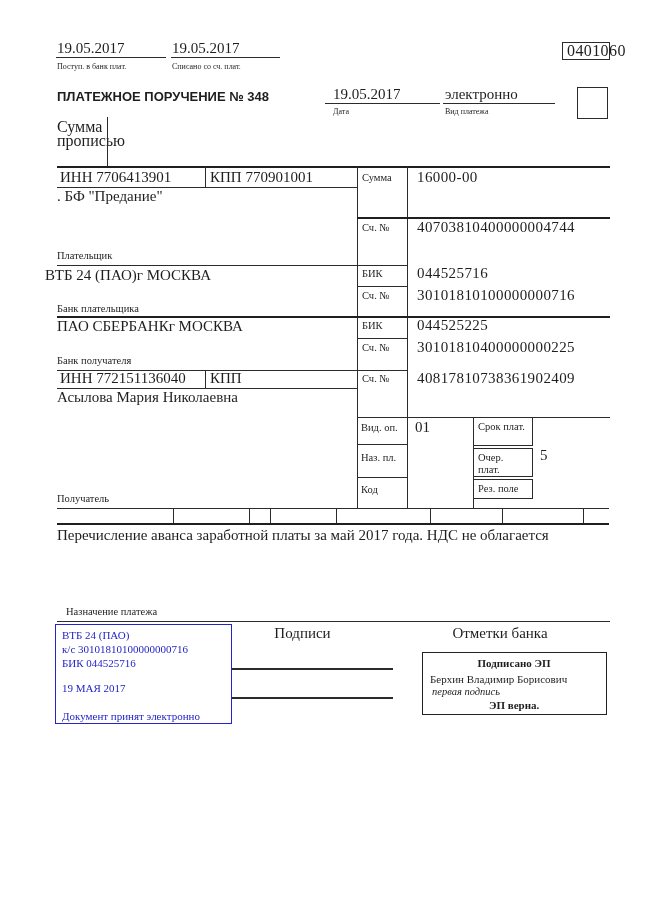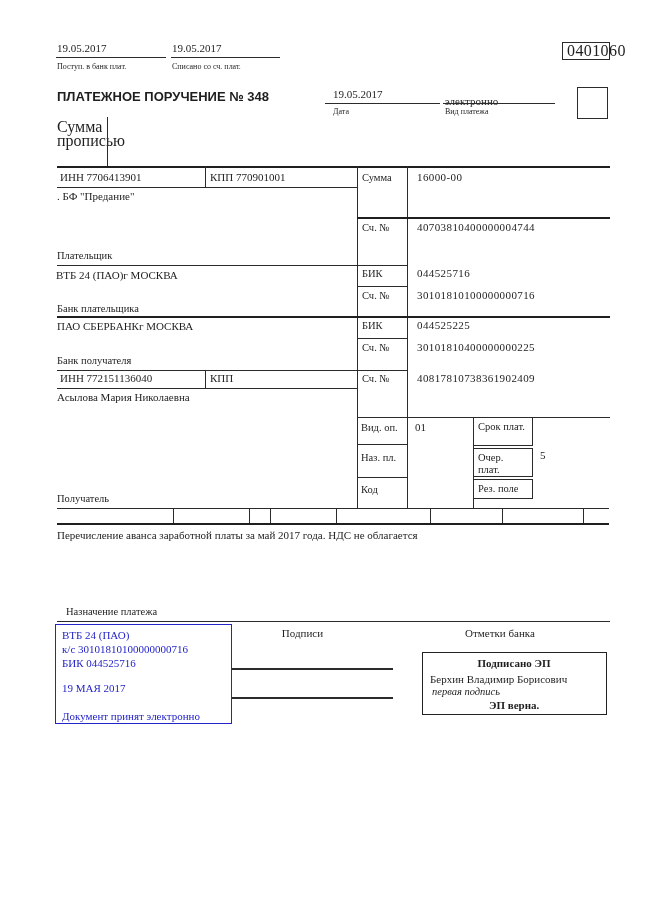--- a/index.html
+++ b/index.html
@@ -1,19 +1,19 @@
 <!DOCTYPE html>
 <html><head>
 <meta charset="utf-8">
 <style>
   html,body{margin:0;padding:0;background:#e8e8e8;}
   #page{position:relative;width:660px;height:919px;background:#ffffff;margin:0 auto;
         font-family:"Liberation Serif",serif;color:#1e1e1e;overflow:hidden;}
   .t{position:absolute;white-space:nowrap;}
-  .fs12{font-size:11px;line-height:13px;}
+  .fs12{font-size:15px;line-height:13px;}
   .fs11{font-size:16px;line-height:12px;}
   .fs10{font-size:10.5px;line-height:11px;}
   .fs8{font-size:8px;line-height:9px;}
   .num{letter-spacing:0.4px;}
   .hl{position:absolute;background:#2b2b2b;height:1px;}
   .hl2{height:2px;background:#1f1f1f;}
   .vl{position:absolute;background:#2b2b2b;width:1px;}
   .box{position:absolute;border:1.5px solid #2b2b2b;background:#fff;box-sizing:border-box;}
   .box1{position:absolute;border:1px solid #2b2b2b;background:#fff;box-sizing:border-box;}
   .title{font-family:"Liberation Sans",sans-serif;font-weight:bold;font-size:13px;}
@@ -44,21 +44,21 @@
   <div class="box" style="left:562px;top:42px;width:48px;height:18px;">
     <div class="t fs11 num" style="left:4px;top:2px;">0401060</div>
   </div>
 
   <div class="t title" style="left:57px;top:89px;">ПЛАТЕЖНОЕ ПОРУЧЕНИЕ № 348</div>
 
   <div class="t fs12" style="left:333px;top:88px;">19.05.2017</div>
   <div class="hl" style="left:325px;top:103px;width:115px;"></div>
   <div class="t fs8" style="left:333px;top:107px;">Дата</div>
 
-  <div class="t fs12" style="left:445px;top:88px;margin-top:7px;">электронно</div>
+  <div class="t fs12" style="left:445px;top:88px;">электронно</div>
   <div class="hl" style="left:443px;top:103px;width:112px;"></div>
   <div class="t fs8" style="left:445px;top:107px;">Вид платежа</div>
 
   <div class="box" style="left:577px;top:87px;width:31px;height:32px;"></div>
 
   <div class="t fs11" style="left:57px;top:121px;">Сумма</div>
   <div class="t fs11" style="left:57px;top:135px;">прописью</div>
   <div class="vl" style="left:107px;top:117px;height:50px;"></div>
 
   <div class="hl hl2" style="left:57px;top:166px;width:553px;"></div>
@@ -93,21 +93,21 @@
   <div class="vl" style="left:430px;top:508px;height:15px;"></div>
   <div class="vl" style="left:502px;top:508px;height:15px;"></div>
   <div class="vl" style="left:583px;top:508px;height:15px;"></div>
   <div class="hl hl2" style="left:57px;top:523px;width:552px;"></div>
 
   <div class="t fs12" style="left:60px;top:171px;">ИНН 7706413901</div>
   <div class="t fs12" style="left:210px;top:171px;">КПП 770901001</div>
   <div class="t fs12" style="left:57px;top:190px;">. БФ "Предание"</div>
   <div class="t fs10" style="left:57px;top:250px;">Плательщик</div>
 
-  <div class="t fs12" style="left:56px;top:269px;">ВТБ 24 (ПАО)г МОСКВА</div>
+  <div class="t fs12" style="left:45px;top:269px;">ВТБ 24 (ПАО)г МОСКВА</div>
   <div class="t fs10" style="left:57px;top:303px;">Банк плательщика</div>
 
   <div class="t fs12" style="left:57px;top:320px;">ПАО СБЕРБАНКг МОСКВА</div>
   <div class="t fs10" style="left:57px;top:355px;">Банк получателя</div>
 
   <div class="t fs12" style="left:60px;top:372px;">ИНН 772151136040</div>
   <div class="t fs12" style="left:210px;top:372px;">КПП</div>
   <div class="t fs12" style="left:57px;top:391px;">Асылова Мария Николаевна</div>
   <div class="t fs10" style="left:57px;top:493px;">Получатель</div>
 

